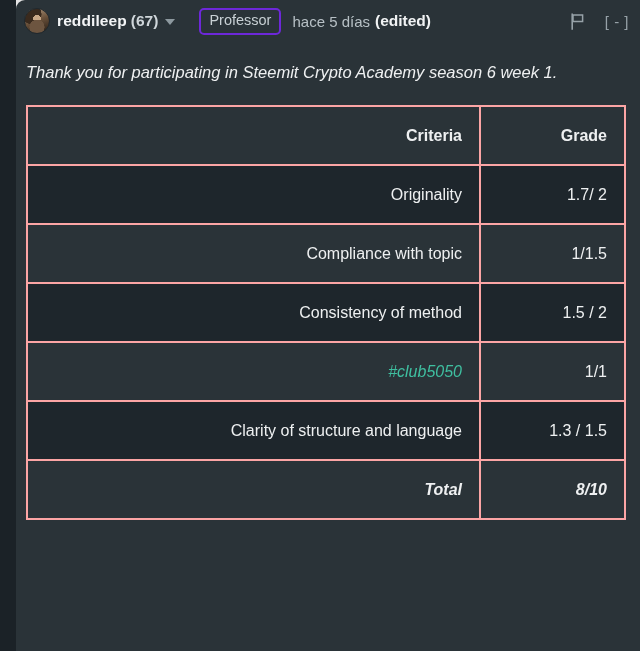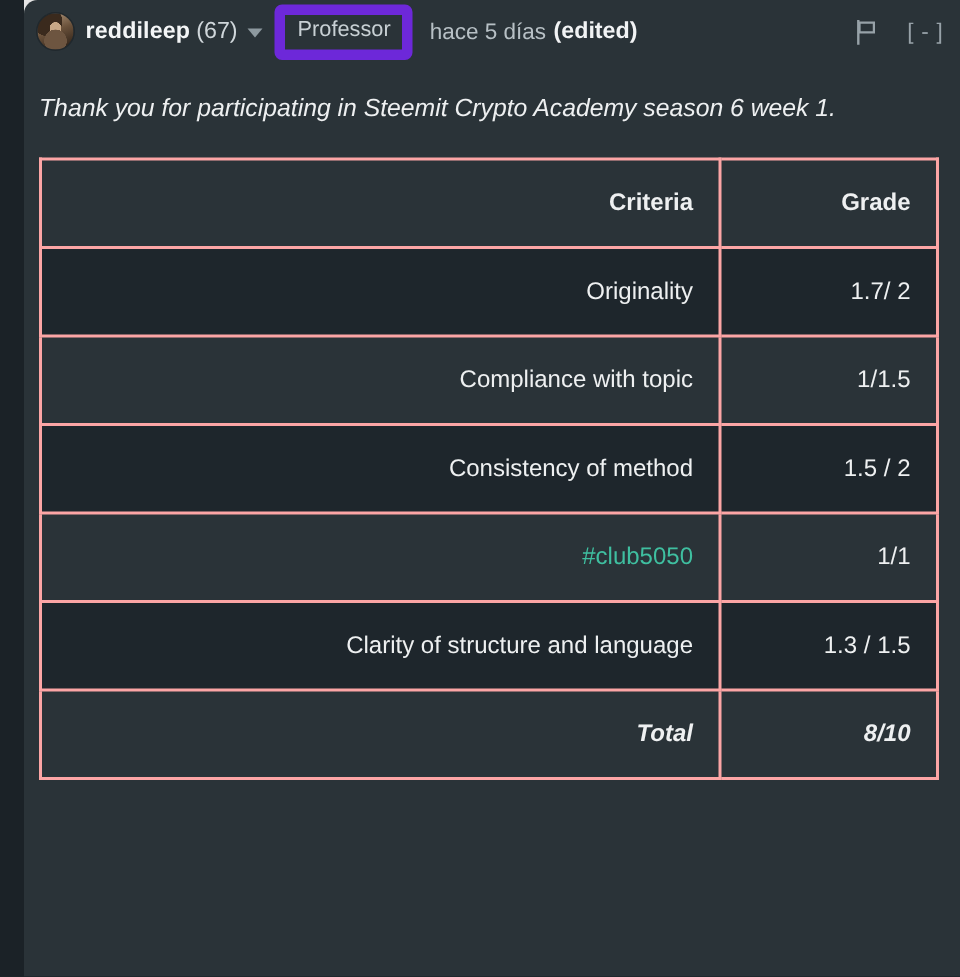--- a/index.html
+++ b/index.html
@@ -71,34 +71,34 @@
   }
 
   .author-name {
     font-weight: bold;
     color: #f3f5f6;
     letter-spacing: .1px;
   }
   .author-rep {
     color: #cfd6da;
     margin-left: 4px;
-    font-weight: normal;
+    font-weight: bold;
   }
   .caret-down {
     width: 0; height: 0;
     border-left: 5px solid transparent;
     border-right: 5px solid transparent;
     border-top: 6px solid #8d999f;
     margin-left: 7px;
     margin-top: 2px;
   }
 
   .role-badge {
-    margin-left: 8px;
-    border: 7px solid #6d28d9;
+    margin-left: 24px;
+    border: 2px solid #6d28d9;
     border-radius: 5px;
     color: #c8d0d4;
     font-size: 14.5px;
     padding: 1px 8px 3px 8px;
     line-height: 19px;
     white-space: nowrap;
   }
 
   .timestamp {
     margin-left: 11px;
@@ -181,20 +181,21 @@
     background: #1e262c;
   }
   table.grade-table tbody tr:nth-child(even) td {
     background: #2a3338;
   }
   col.c-criteria { width: 453px; }
   col.c-grade { width: 145px; }
 
   td.link-cell .tag-link {
     color: #3fbfa0;
+    font-style: italic;
   }
   tr.total-row td {
     font-style: italic;
     font-weight: bold;
   }
 </style>
 </head>
 <body>
 
 <div id="comment-root">

